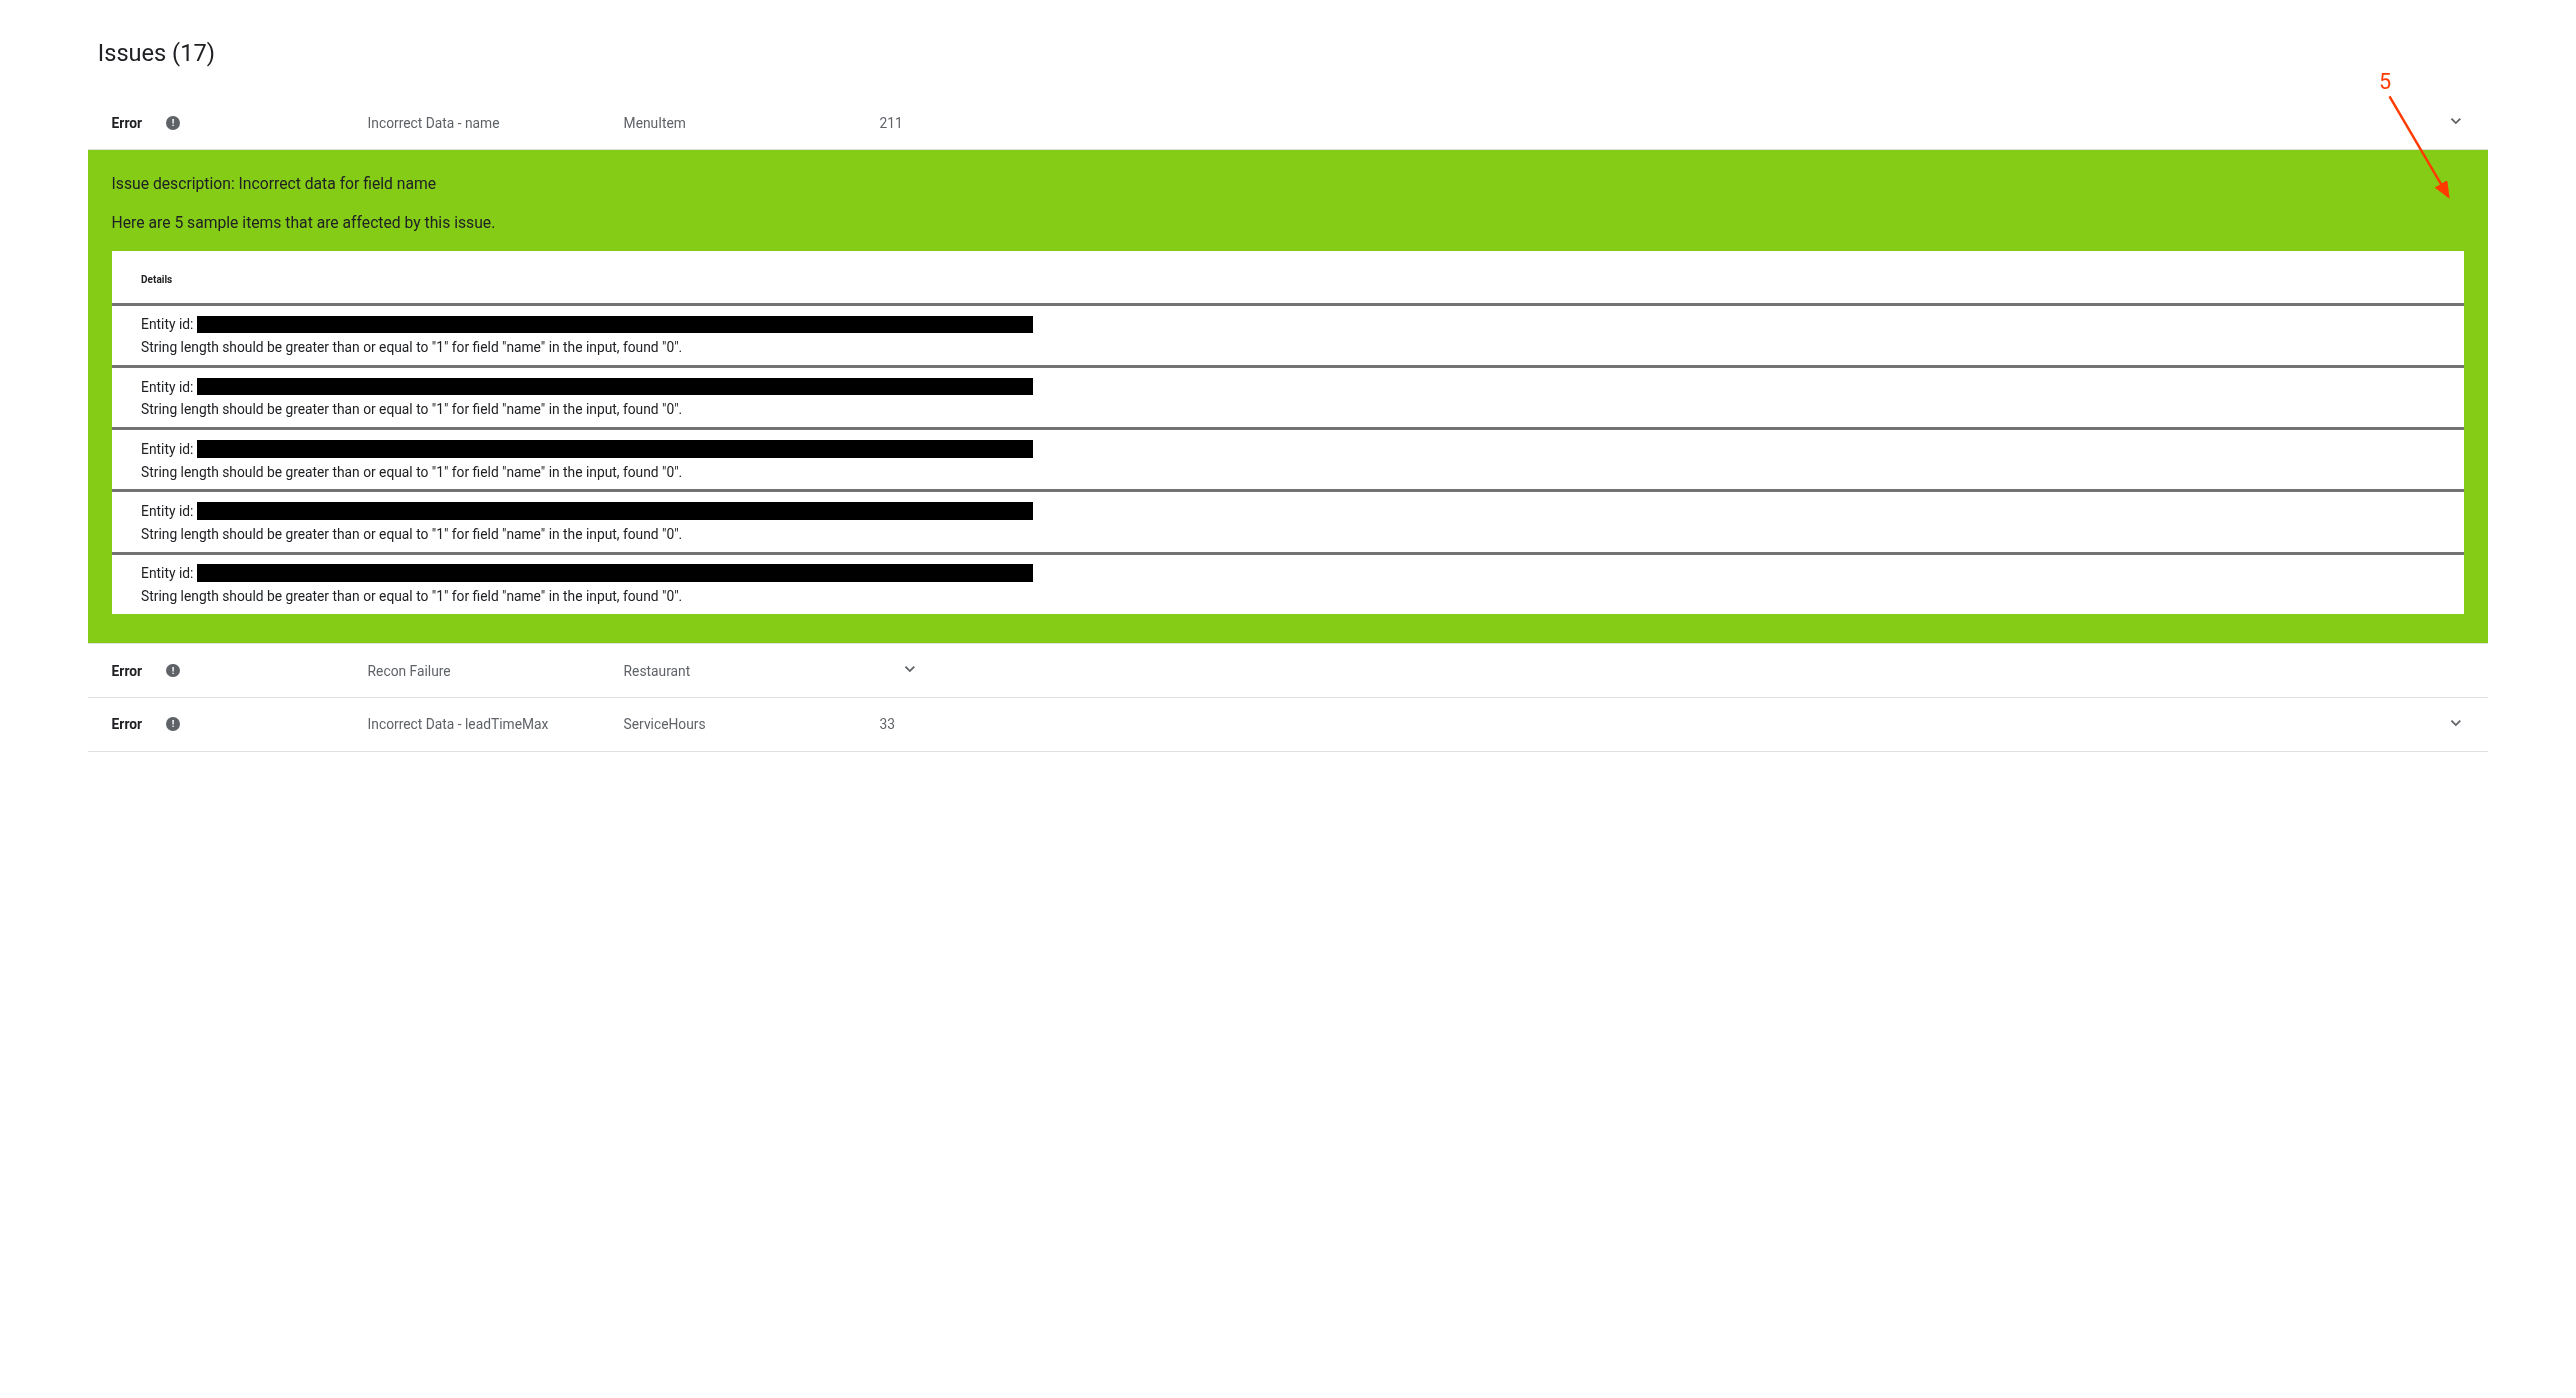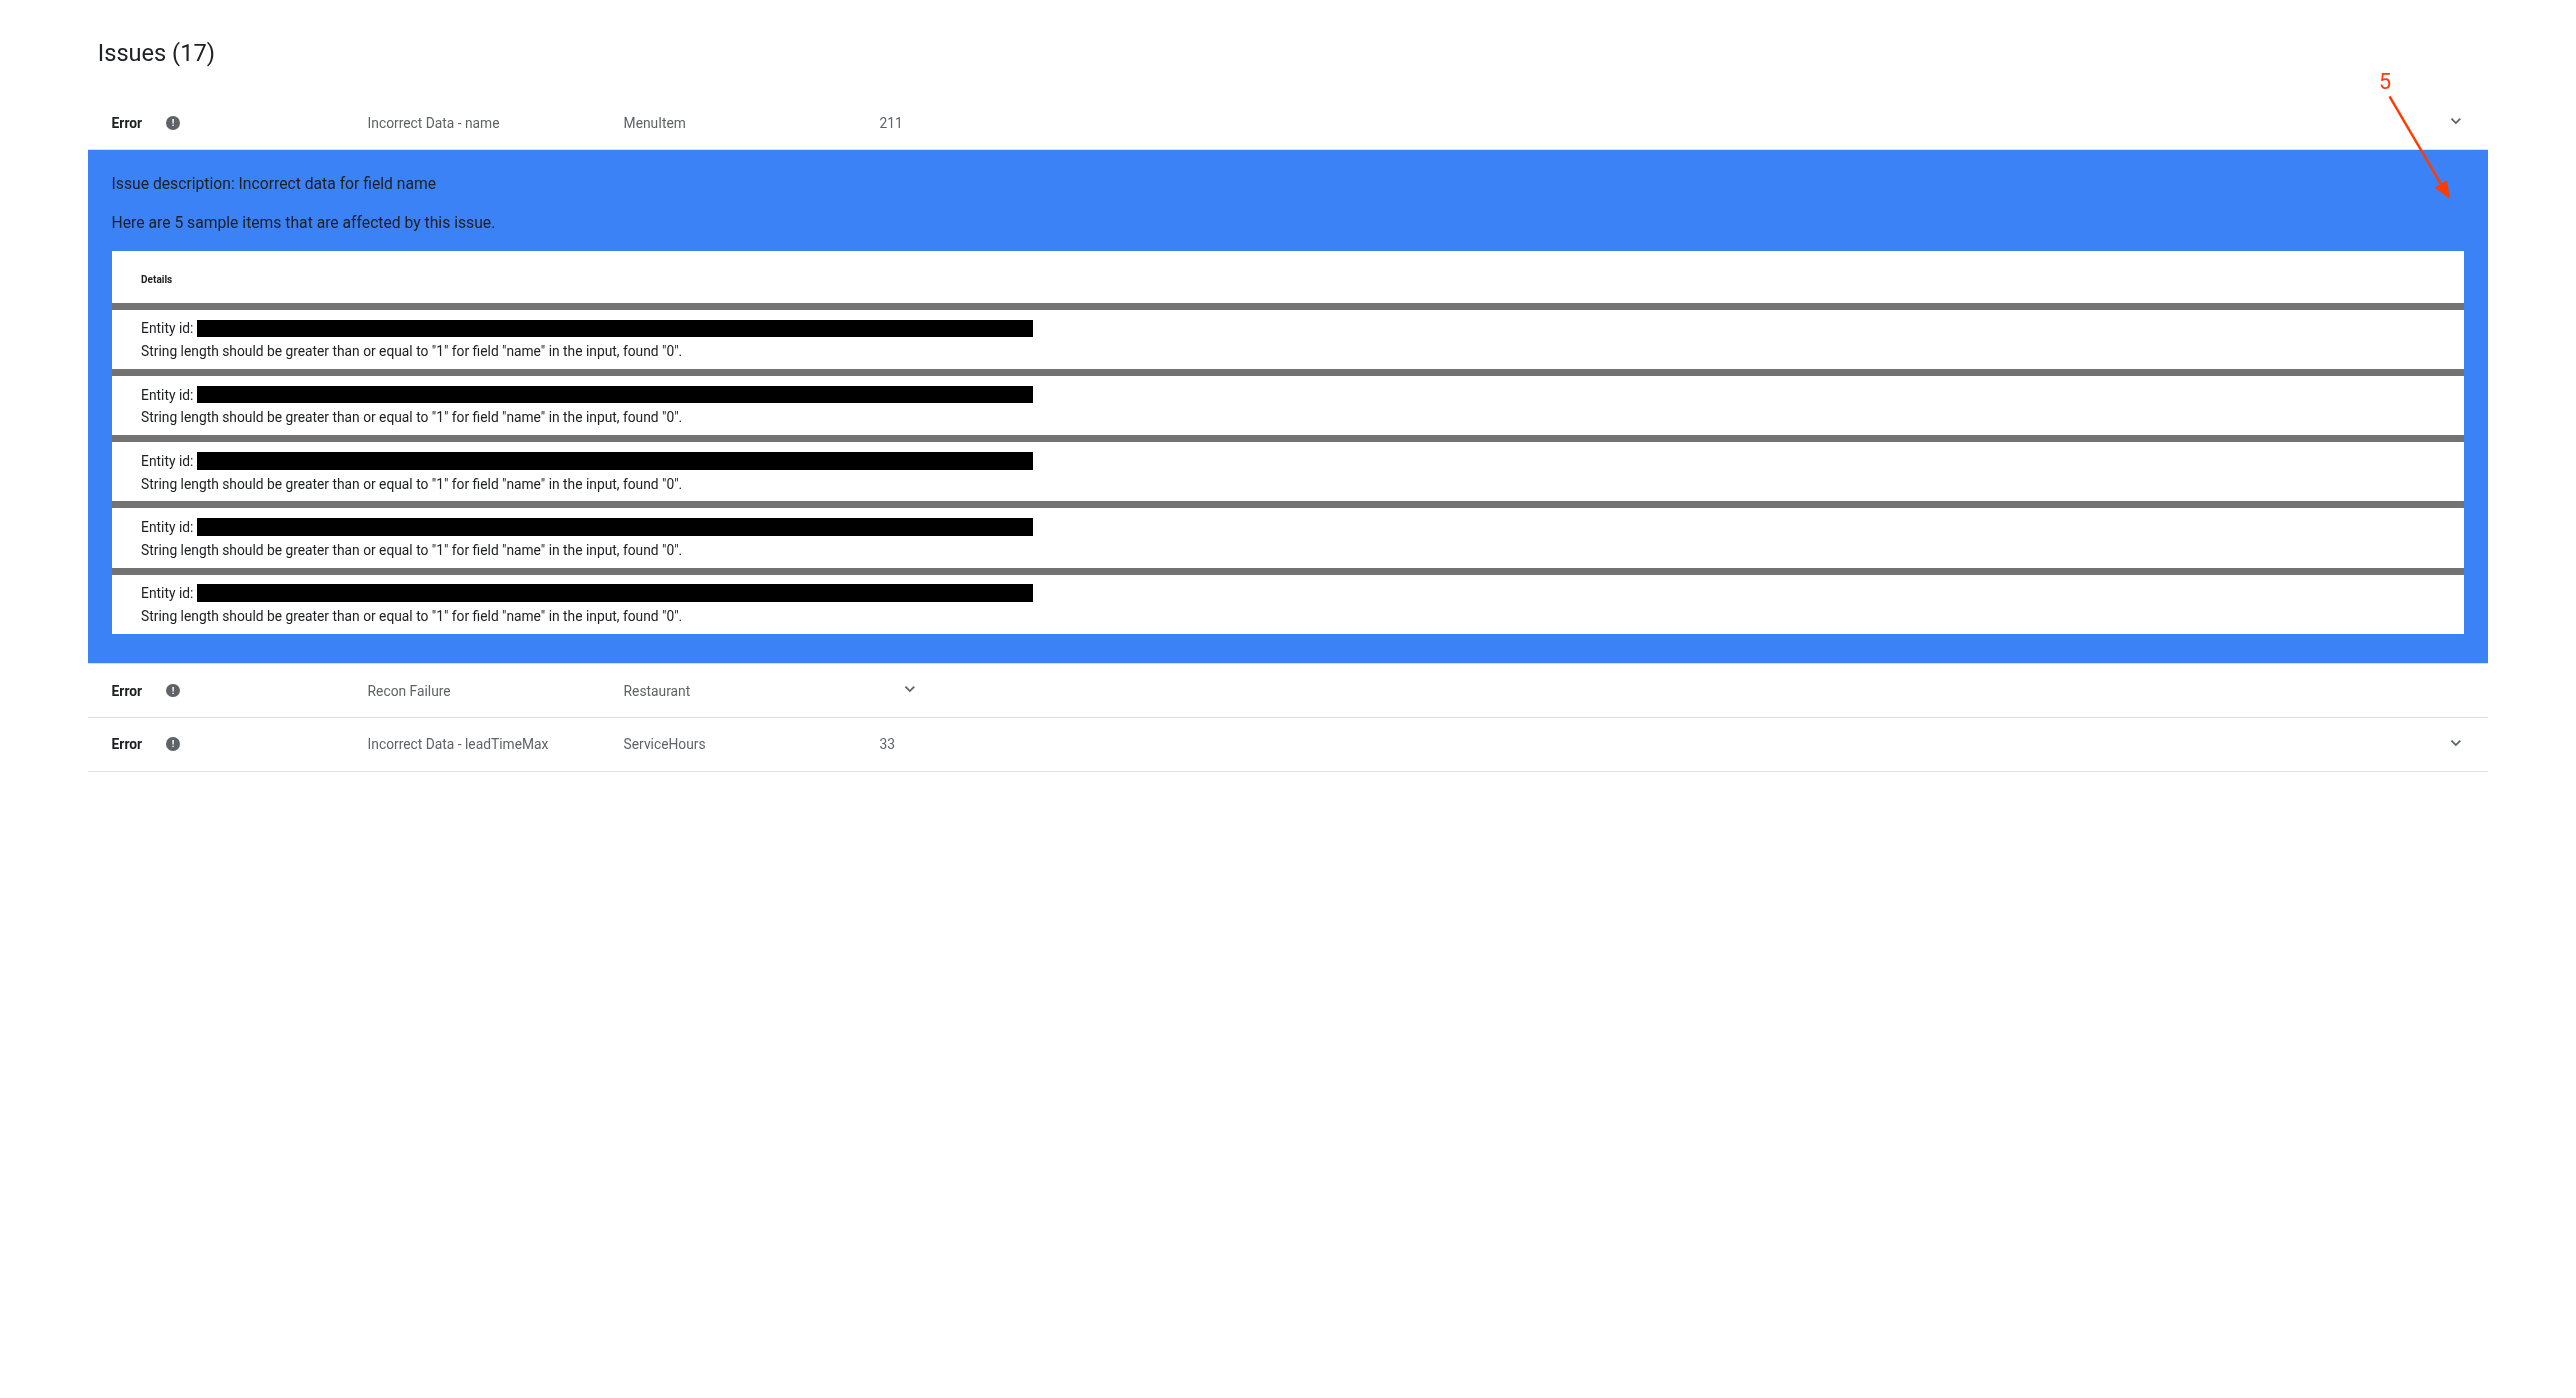--- a/index.html
+++ b/index.html
@@ -66,21 +66,21 @@
     font-weight: 700;
     line-height: 1;
   }
   .chevron {
     color: #5f6368;
     font-size: 19.7px;
     line-height: 1;
   }
 
   .expanded-panel {
-    background: #3b82f6;
+    background: #84cc16;
     padding: 23.6px 23.6px 29.5px 23.6px;
     border-bottom: 1px solid #e0e0e0;
   }
   .issue-desc {
     font-size: 15.7px;
     color: #202124;
     margin-bottom: 19.7px;
   }
   .sample-text {
     font-size: 15.7px;
@@ -91,21 +91,21 @@
     background: #fff;
     padding: 23.6px 0 0 0;
   }
   .details-heading {
     font-size: 10px;
     font-weight: 700;
     color: #202124;
     padding: 0 29.5px 17.7px 29.5px;
   }
   .detail-item {
-    border-top: 7px solid #737373;
+    border-top: 3px solid #737373;
     padding: 9.8px 29.5px 9.8px 29.5px;
     font-size: 13.8px;
     color: #202124;
   }
   .entity-line {
     display: flex;
     align-items: center;
     gap: 3.9px;
     margin-bottom: 5.9px;
   }

